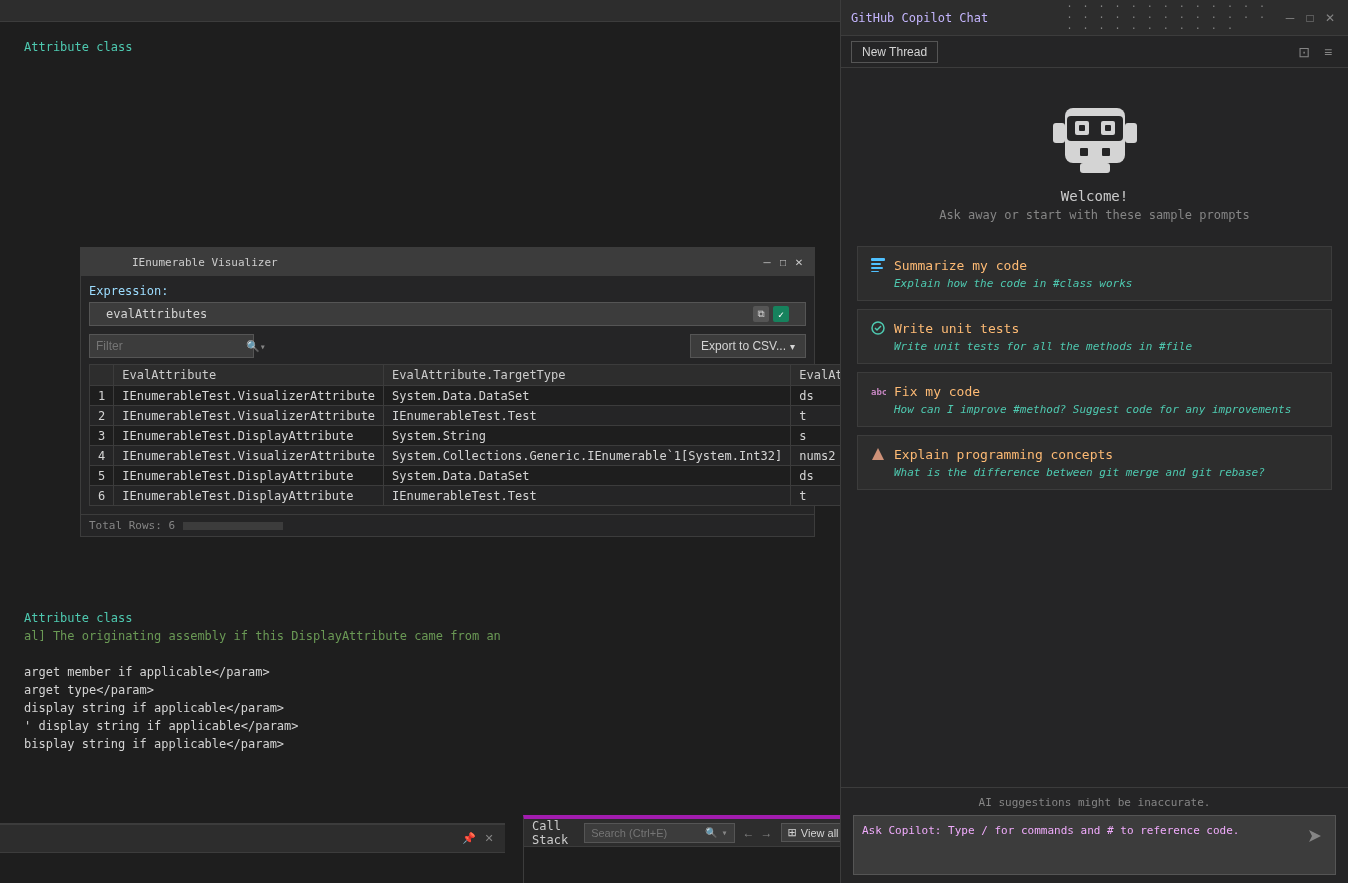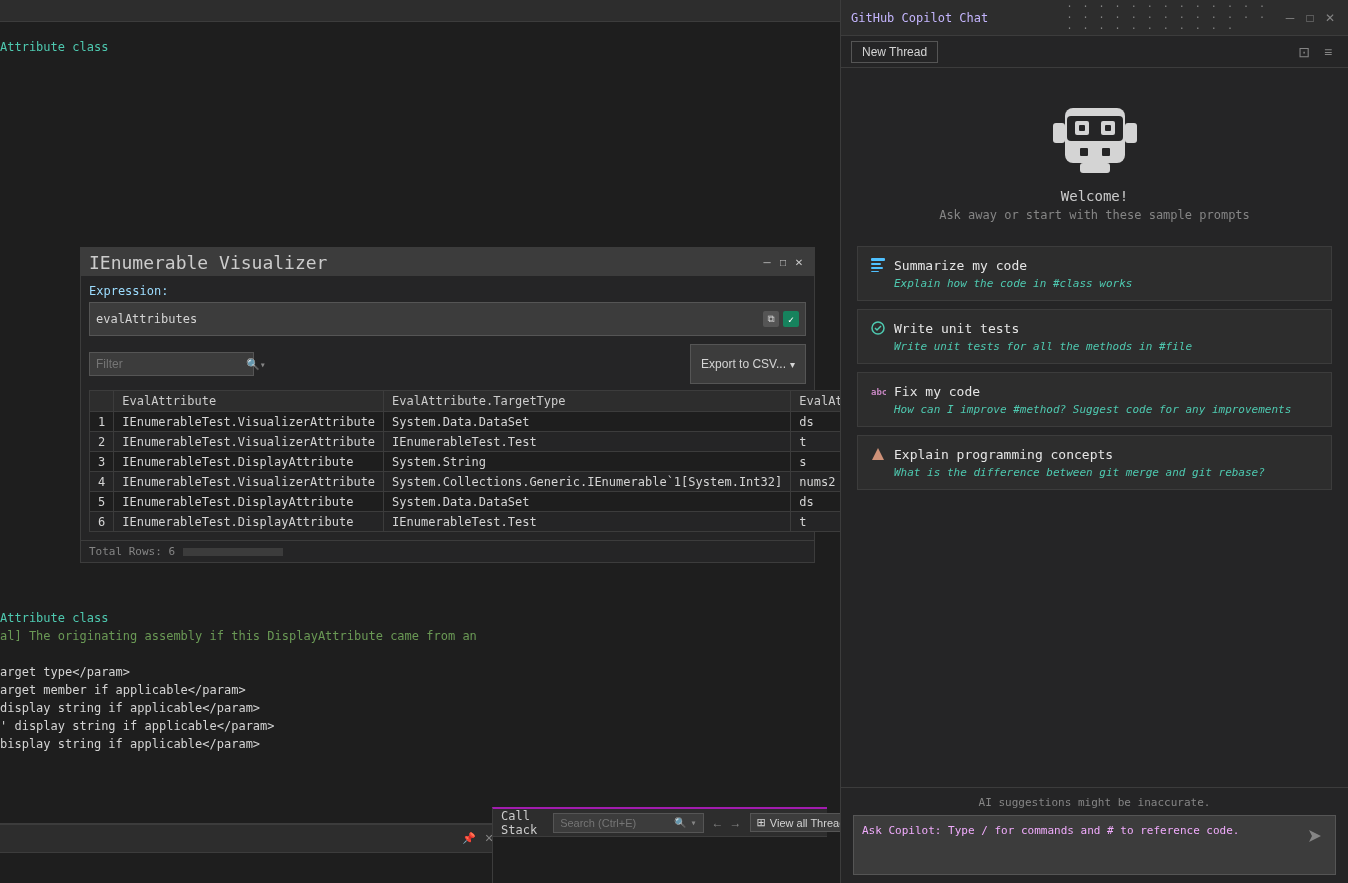--- a/index.html
+++ b/index.html
@@ -29,21 +29,21 @@
     .left-top-bar {
       height: 22px;
       background: #2d2d2d;
       border-bottom: 1px solid #3c3c3c;
     }
 
     .code-line {
       display: flex;
       align-items: center;
       min-height: 18px;
-      padding: 0 0;
+      padding: 0 24px;
     }
 
     .code-text {
       color: #4ec9b0;
       font-size: 12px;
     }
 
     .code-text.comment { color: #6a9955; }
     .code-text.normal { color: #d4d4d4; }
     .code-text.type { color: #4ec9b0; }
@@ -64,21 +64,22 @@
       background: #3c3c3c;
       display: flex;
       align-items: center;
       justify-content: space-between;
       padding: 0 8px;
       cursor: move;
     }
 
     .visualizer-title {
       color: #cccccc;
-      font-size: 18px;
+      font-size: 11px;
+      margin-left: 43px;
     }
 
     .title-controls {
       display: flex;
       align-items: center;
       gap: 2px;
     }
 
     .title-ctrl-btn {
       width: 14px;
@@ -101,23 +102,23 @@
       color: #9cdcfe;
       font-size: 12px;
       margin-bottom: 4px;
     }
 
     .expression-input {
       width: 100%;
       background: #3c3c3c;
       border: 1px solid #555;
       color: #d4d4d4;
-      padding: 4px 6px;
-      font-size: 12px;
-      height: 34px;
+      padding: 4px 16px;
+      font-size: 12px;
+      height: 24px;
       display: flex;
       align-items: center;
       justify-content: space-between;
       margin-bottom: 8px;
     }
 
     .expression-icons {
       display: flex;
       gap: 4px;
       align-items: center;
@@ -163,21 +164,21 @@
       color: #d4d4d4;
       font-size: 12px;
       outline: none;
       width: 150px;
     }
 
     .export-btn {
       background: #3c3c3c;
       border: 1px solid #555;
       color: #d4d4d4;
-      padding: 19px 10px;
+      padding: 3px 10px;
       font-size: 12px;
       cursor: pointer;
       display: flex;
       align-items: center;
       gap: 4px;
       height: 24px;
     }
 
     .export-btn::after {
       content: '▾';
@@ -275,25 +276,25 @@
       font-size: 11px;
       display: flex;
       align-items: center;
       justify-content: center;
     }
 
     
     .callstack-panel {
       position: absolute;
       bottom: 0;
-      left: 492px;
+      left: 523px;
       width: 335px;
-      height: 76px;
+      height: 68px;
       background: #1e1e1e;
-      border-top: 2px solid #a21caf;
+      border-top: 4px solid #a21caf;
       border-left: 1px solid #3c3c3c;
     }
 
     .callstack-header {
       height: 28px;
       background: #2d2d2d;
       display: flex;
       align-items: center;
       padding: 0 8px;
       gap: 8px;
@@ -498,21 +499,21 @@
     .suggestion-icon {
       width: 16px;
       height: 16px;
       display: flex;
       align-items: center;
       justify-content: center;
       flex-shrink: 0;
     }
 
     .suggestion-title {
-      color: #e5e5e5;
+      color: #fdba74;
       font-size: 13px;
       font-weight: 500;
     }
 
     .suggestion-desc {
       color: #4ec9b0;
       font-size: 11px;
       padding-left: 24px;
       font-style: italic;
     }
@@ -601,24 +602,24 @@
     <div class="code-line">
       <span class="code-text type">Attribute class</span>
     </div>
     <div class="code-line">
       <span class="code-text comment">al] The originating assembly if this DisplayAttribute came from an</span>
     </div>
     <div class="code-line">
       <span class="code-text normal"></span>
     </div>
     <div class="code-line">
+      <span class="code-text normal">arget member if applicable&lt;/param&gt;</span>
+    </div>
+    <div class="code-line">
       <span class="code-text normal">arget type&lt;/param&gt;</span>
-    </div>
-    <div class="code-line">
-      <span class="code-text normal">arget member if applicable&lt;/param&gt;</span>
     </div>
     <div class="code-line">
       <span class="code-text normal">display string if applicable&lt;/param&gt;</span>
     </div>
     <div class="code-line">
       <span class="code-text normal">' display string if applicable&lt;/param&gt;</span>
     </div>
     <div class="code-line">
       <span class="code-text normal">bisplay string if applicable&lt;/param&gt;</span>
     </div>

